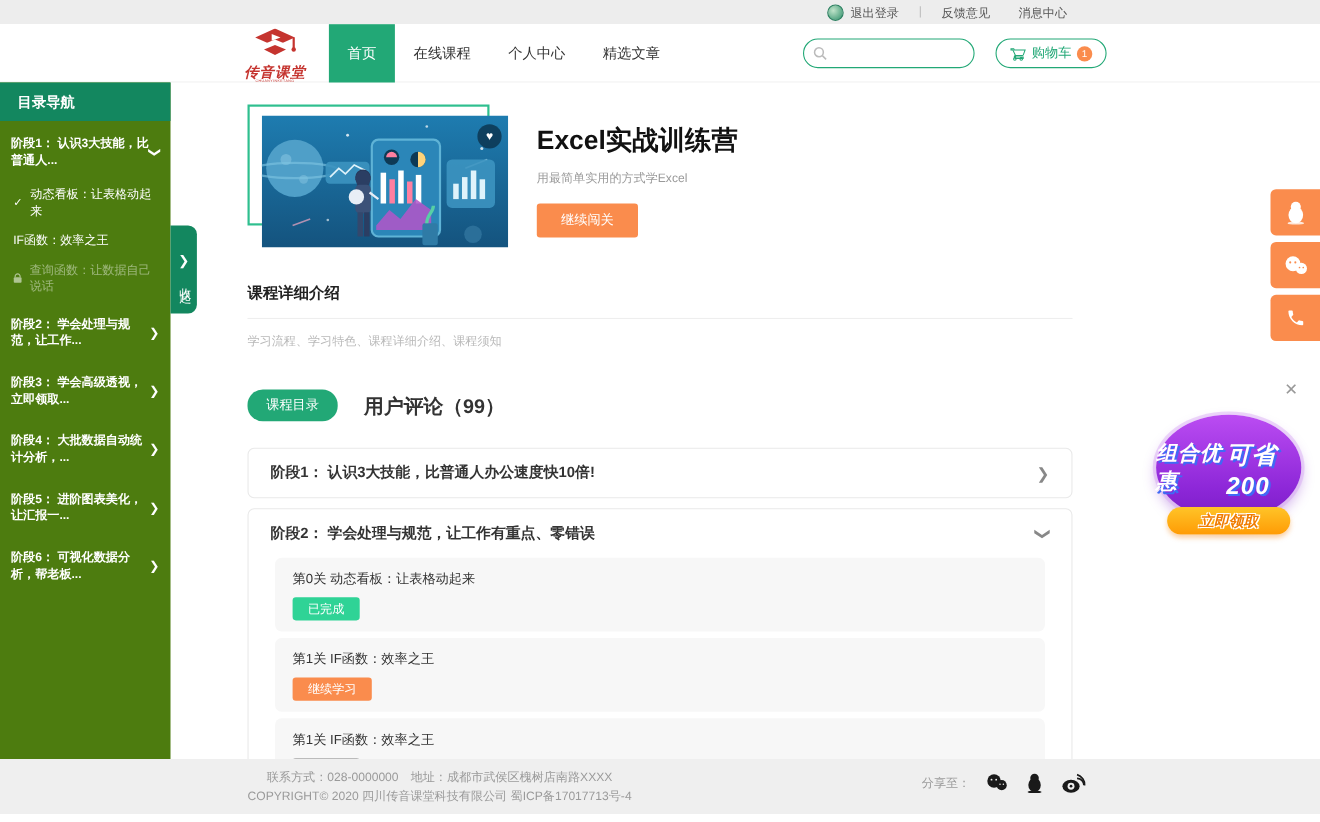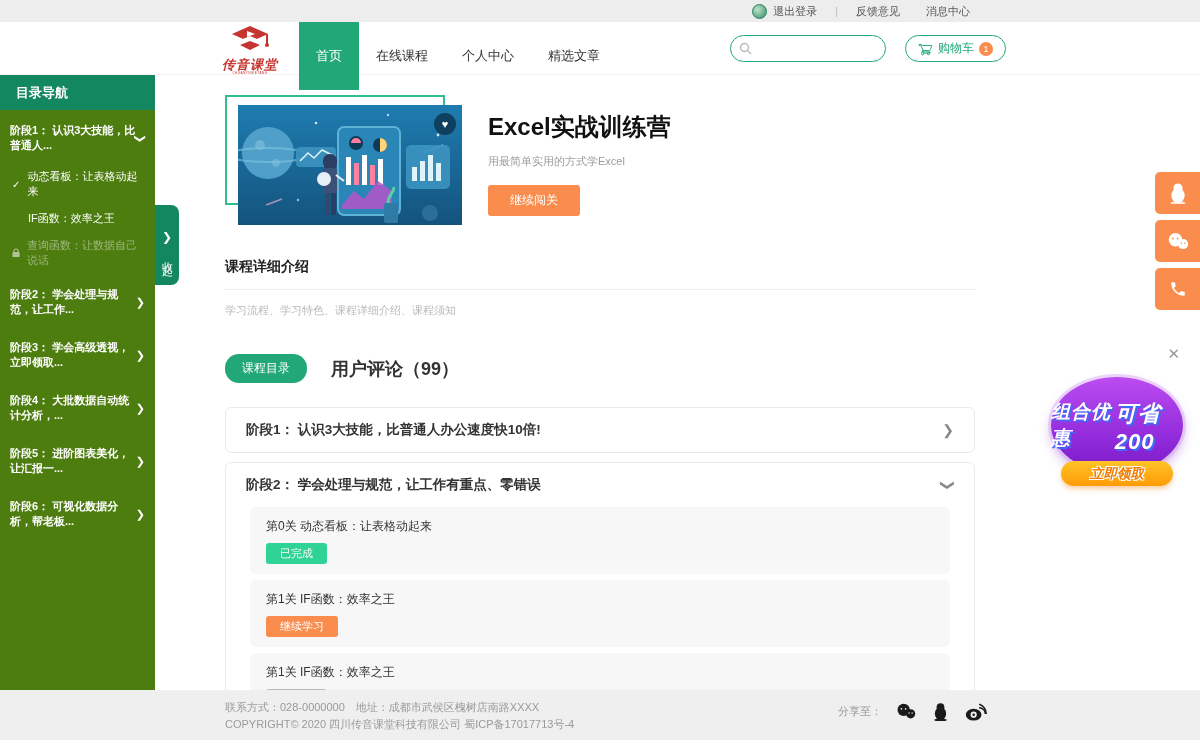--- a/index.html
+++ b/index.html
@@ -15,21 +15,21 @@
     background:radial-gradient(circle at 35% 35%,#bfe3c9,#2e8f6a); border:1px solid #2a7f5f; margin-right:6px; }
   .topbar a { color:#555; text-decoration:none; cursor:pointer; }
   .topbar .sep { color:#bbb; margin:0 18px; }
   .topbar .gap { margin-left:26px; }
   
   .navbar { height:53px; background:#fff; position:relative; border-bottom:1px solid #f2f2f2; }
   .logo { position:absolute; left:205px; top:4px; width:90px; text-align:center; cursor:pointer; }
   .logo .logo-cn { font-size:13px; font-weight:bold; color:#c5342f; font-style:italic; letter-spacing:1px; line-height:10px;}
   .logo .logo-en { font-size:4px; color:#c5342f; letter-spacing:.5px; transform:scale(.8); }
   .nav-items { position:absolute; left:299px; top:0; height:53px; display:flex; }
-  .nav-item { height:68px; display:flex; align-items:center; padding:0 17px;
+  .nav-item { height:53px; display:flex; align-items:center; padding:0 17px;
     font-size:13px; color:#333; cursor:pointer; }
   .nav-item.active { background:var(--green,#22a876); color:#fff; }
   .searchbox { position:absolute; left:730px; top:13px; width:156px; height:27px;
     border:1px solid #22a876; border-radius:14px; display:flex; overflow:hidden; background:#fff;}
   .searchbox input { flex:1; border:none; outline:none; padding:0 8px 0 26px; font-size:12px; background:transparent;}
   .searchbox .mag { position:absolute; left:8px; top:6px; }
   .cartbox { position:absolute; left:905px; top:13px; height:27px; padding:0 12px;
     border:1px solid #22a876; border-radius:14px; display:flex; align-items:center;
     color:#22a876; font-size:12px; cursor:pointer; background:#fff;}
   .cart-badge { width:14px; height:14px; border-radius:50%; background:#fa8c4d; color:#fff;
@@ -38,21 +38,21 @@
   .sidebar { position:absolute; left:0; top:75px; bottom:57px; width:155px; background:#4d7c0f; color:#fff; }
   .sidebar-header { height:35px; background:#13875f; display:flex; align-items:center;
     padding-left:16px; font-size:13px; font-weight:bold; }
   .side-stage { display:flex; align-items:center; justify-content:space-between;
     padding:13px 10px 10px 10px; font-size:11px; font-weight:bold; cursor:pointer; }
   .side-stage .chev { font-size:11px; font-weight:normal; }
   .side-lesson { display:flex; align-items:center; padding:6px 10px 6px 12px; font-size:11px; cursor:pointer;}
   .side-lesson .mark { width:16px; display:inline-block; font-size:10px; }
   .side-lesson.locked { color:rgba(255,255,255,.45); }
   .lock-svg { width:9px; height:10px; margin-right:7px; opacity:.55;}
-  .indent { padding-left:28px; }
+  .indent { padding-left:12px; }
   .collapse-tab { position:absolute; left:155px; top:205px; width:24px; height:80px;
     background:#13875f; border-radius:0 8px 8px 0; color:#fff; display:flex; flex-direction:column;
     align-items:center; justify-content:center; cursor:pointer; font-size:11px; line-height:15px;}
   .collapse-tab .chev { font-size:12px; margin-bottom:8px; }
   .collapse-vert { writing-mode:vertical-rl; letter-spacing:4px; }
   
   .main { position:absolute; left:225px; top:95px; width:750px; }
   .course-header { position:relative; height:143px; }
   .banner { position:absolute; left:0; top:0; width:240px; height:132px; cursor:pointer;}
   .banner-frame { position:absolute; left:0; top:0; width:220px; height:110px; border:2px solid #2fbf8f; }
@@ -102,21 +102,21 @@
   .promo-line1 { font-size:19px; }
   .promo-line2 { font-size:22px; margin-top:4px; }
   .promo-btn { position:relative; z-index:2; margin:-12px auto 0 auto; display:block; width:112px; height:25px;
     background:linear-gradient(180deg,#ffc428,#ff9b05); border:none; border-radius:13px;
     font-size:13.5px; font-weight:bold; font-style:italic; color:#f07c00; cursor:pointer;
     text-shadow:-1px -1px 0 #fff,1px -1px 0 #fff,-1px 1px 0 #fff,1px 1px 0 #fff;
     box-shadow:0 3px 5px rgba(240,124,0,.35); }
   
   .footer { position:absolute; left:0; right:0; bottom:7px; height:50px; background:#efefef;
     font-size:11px; color:#9a9a9a; }
-  .footer-left { position:absolute; left:225px; top:9px; line-height:17px; }
+  .footer-left { position:absolute; left:225px; top:9px; line-height:17px;text-align:center; }
   .footer-share { position:absolute; left:838px; top:12px; display:flex; align-items:center; }
   .footer-share .label { margin-right:14px; }
   .share-icon { margin-right:16px; cursor:pointer; display:flex; align-items:center;}
   :root { --green:#22a876; }
 </style>
 </head>
 <body>
 
 <div class="topbar">
   <span class="avatar"></span>

